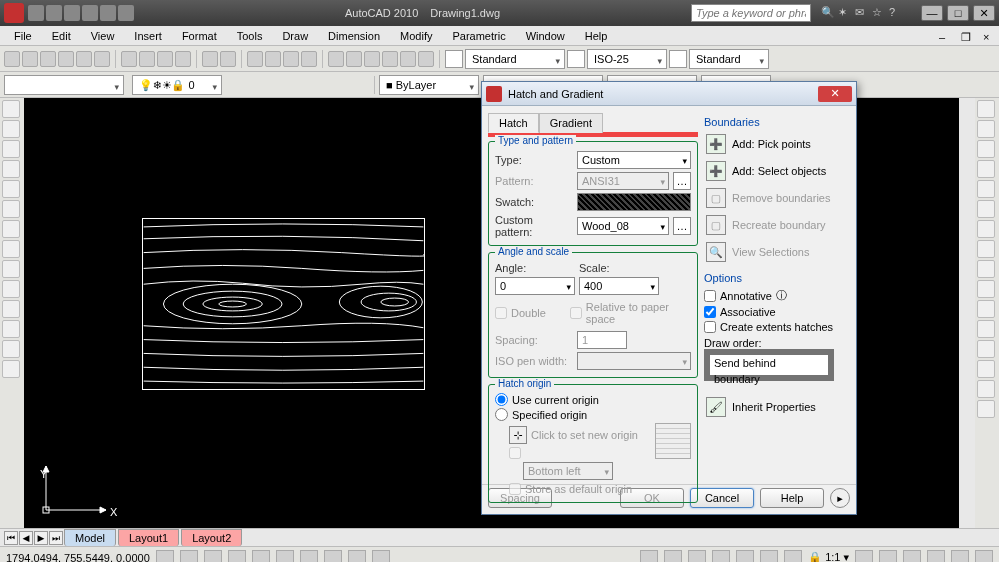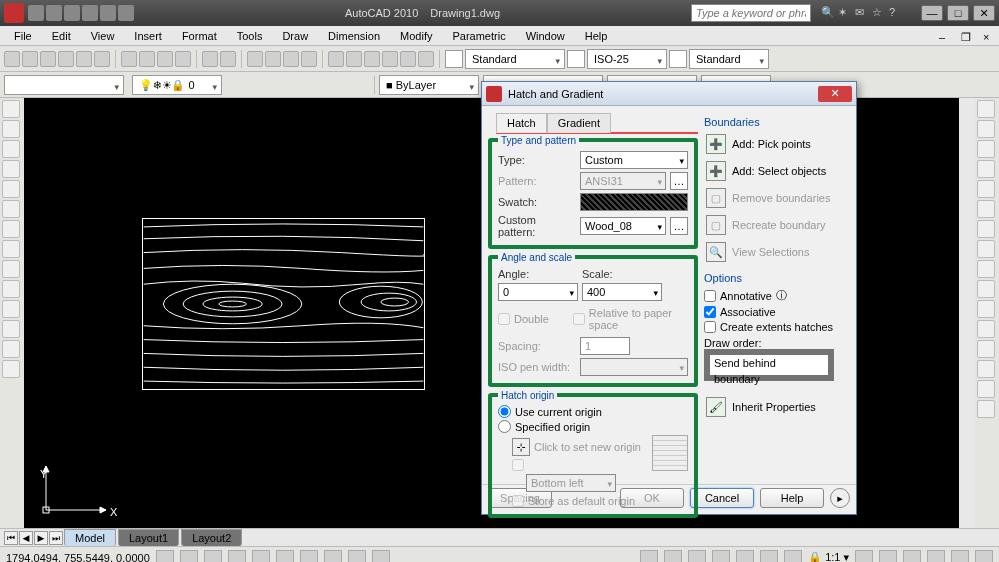--- a/index.html
+++ b/index.html
@@ -42,45 +42,45 @@
 .canvas { flex: 1; position: relative; background: #000; }
 .hatchrect { position: absolute; left: 118px; top: 120px; width: 283px; height: 172px; border: 1px solid #fff; }
 .hatchrect svg { width:100%; height:100%; }
 .ucs { position: absolute; left: 12px; bottom: 8px; color: #fff; }
 .ucs .ylab { position:absolute; left:4px; top:-52px; }
 .ucs .xlab { position:absolute; left:74px; top:-14px; }
 
 
 .tabs { height: 18px; background: #e8e8e8; display: flex; align-items: center; border-top: 1px solid #bbb; padding-left:4px; }
 .tabs .navarrow { width:14px; height:14px; border:1px solid #999; background:#f0f0f0; text-align:center; line-height:12px; font-size:9px; margin-right:1px; }
-.tabs .tab { padding: 2px 10px; border: 1px solid #999; border-bottom: none; background: #737373; margin-right: 2px; border-radius: 0 0 3px 3px; }
+.tabs .tab { padding: 2px 10px; border: 1px solid #999; border-bottom: none; background: #fca5a5; margin-right: 2px; border-radius: 0 0 3px 3px; }
 .tabs .tab.active { background: #c8dcf0; }
 
 
 .statusbar { height: 22px; background: #e4e4e0; display: flex; align-items: center; padding: 0 6px; gap: 6px; border-top:1px solid #bbb; }
 .statusbar .sicon { width:18px; height:16px; background:#d0d0d0; border:1px solid #aaa; display:inline-block; }
 .statusbar .coords { min-width: 140px; }
 .statusbar .spacer { flex:1; }
 
 
 .dialog { position: absolute; left: 481px; top: 81px; width: 376px; height: 434px; background: #f0f0f0; border: 1px solid #5a7aa0; box-shadow: 2px 2px 8px rgba(0,0,0,.4); }
 .dlgtitle { height: 24px; background: linear-gradient(#eaf0f8,#cfdae8); display:flex; align-items:center; padding:0 4px; border-bottom:1px solid #a0b0c0; }
 .dlgtitle .ico { width:16px; height:16px; background:#c43030; border-radius:2px; margin-right:6px; }
 .dlgtitle .ttl { flex:1; font-weight: normal; }
 .dlgtitle .close { width:34px; height:16px; background:#d04040; color:#fff; text-align:center; border-radius:2px; line-height:15px; }
 
 .dlgbody { display:flex; padding: 6px; gap: 6px; height: 378px; }
 .dlgleft { width: 210px; }
 .dlgright { width: 130px; }
 
-.dtabs { display:flex; border-bottom:2px solid #ef4444; margin-bottom:4px;margin-left:8px; }
+.dtabs { display:flex; border-bottom:5px solid #ef4444; margin-bottom:4px; }
 .dtabs .dtab { padding:3px 10px; border:1px solid #bbb; border-bottom:none; background:#e8e8e8; position:relative; top:1px; }
 .dtabs .dtab.active { background:#f0f0f0; border-bottom:1px solid #f0f0f0; }
 
-.group { border:4px solid #15803d; border-radius:3px; padding: 6px 6px 4px 6px; margin-bottom:6px; position:relative; }
+.group { border:1px solid #15803d; border-radius:3px; padding: 6px 6px 4px 6px; margin-bottom:6px; position:relative; }
 .group .glabel { position:absolute; top:-7px; left:6px; background:#f0f0f0; padding:0 3px; color: #0046aa; font-size:10px; }
 .row { display:flex; align-items:center; margin: 3px 0; gap:4px; }
 .row .lbl { width: 78px; color:#333; }
 .row .lbl.dis { color:#999; }
 .row .dd { flex:1; height:18px; background:#fff; border:1px solid #888; padding:0 14px 0 4px; position:relative; line-height:16px; white-space:nowrap; overflow:hidden; }
 .row .dd::after { content:"▾"; position:absolute; right:3px; top:1px; font-size:9px; }
 .row .dd.dis { background:#eee; color:#999; }
 .row .txt { width: 50px; height:18px; border:1px solid #888; background:#fff; padding:0 4px; line-height:16px; }
 .row .sqbtn { width:18px; height:18px; border:1px solid #888; background:#fff; text-align:center; line-height:16px; }
 .swatchbox { flex:1; height:18px; background: repeating-linear-gradient(45deg,#000,#000 2px,#444 2px,#444 4px); border:1px solid #888; }

